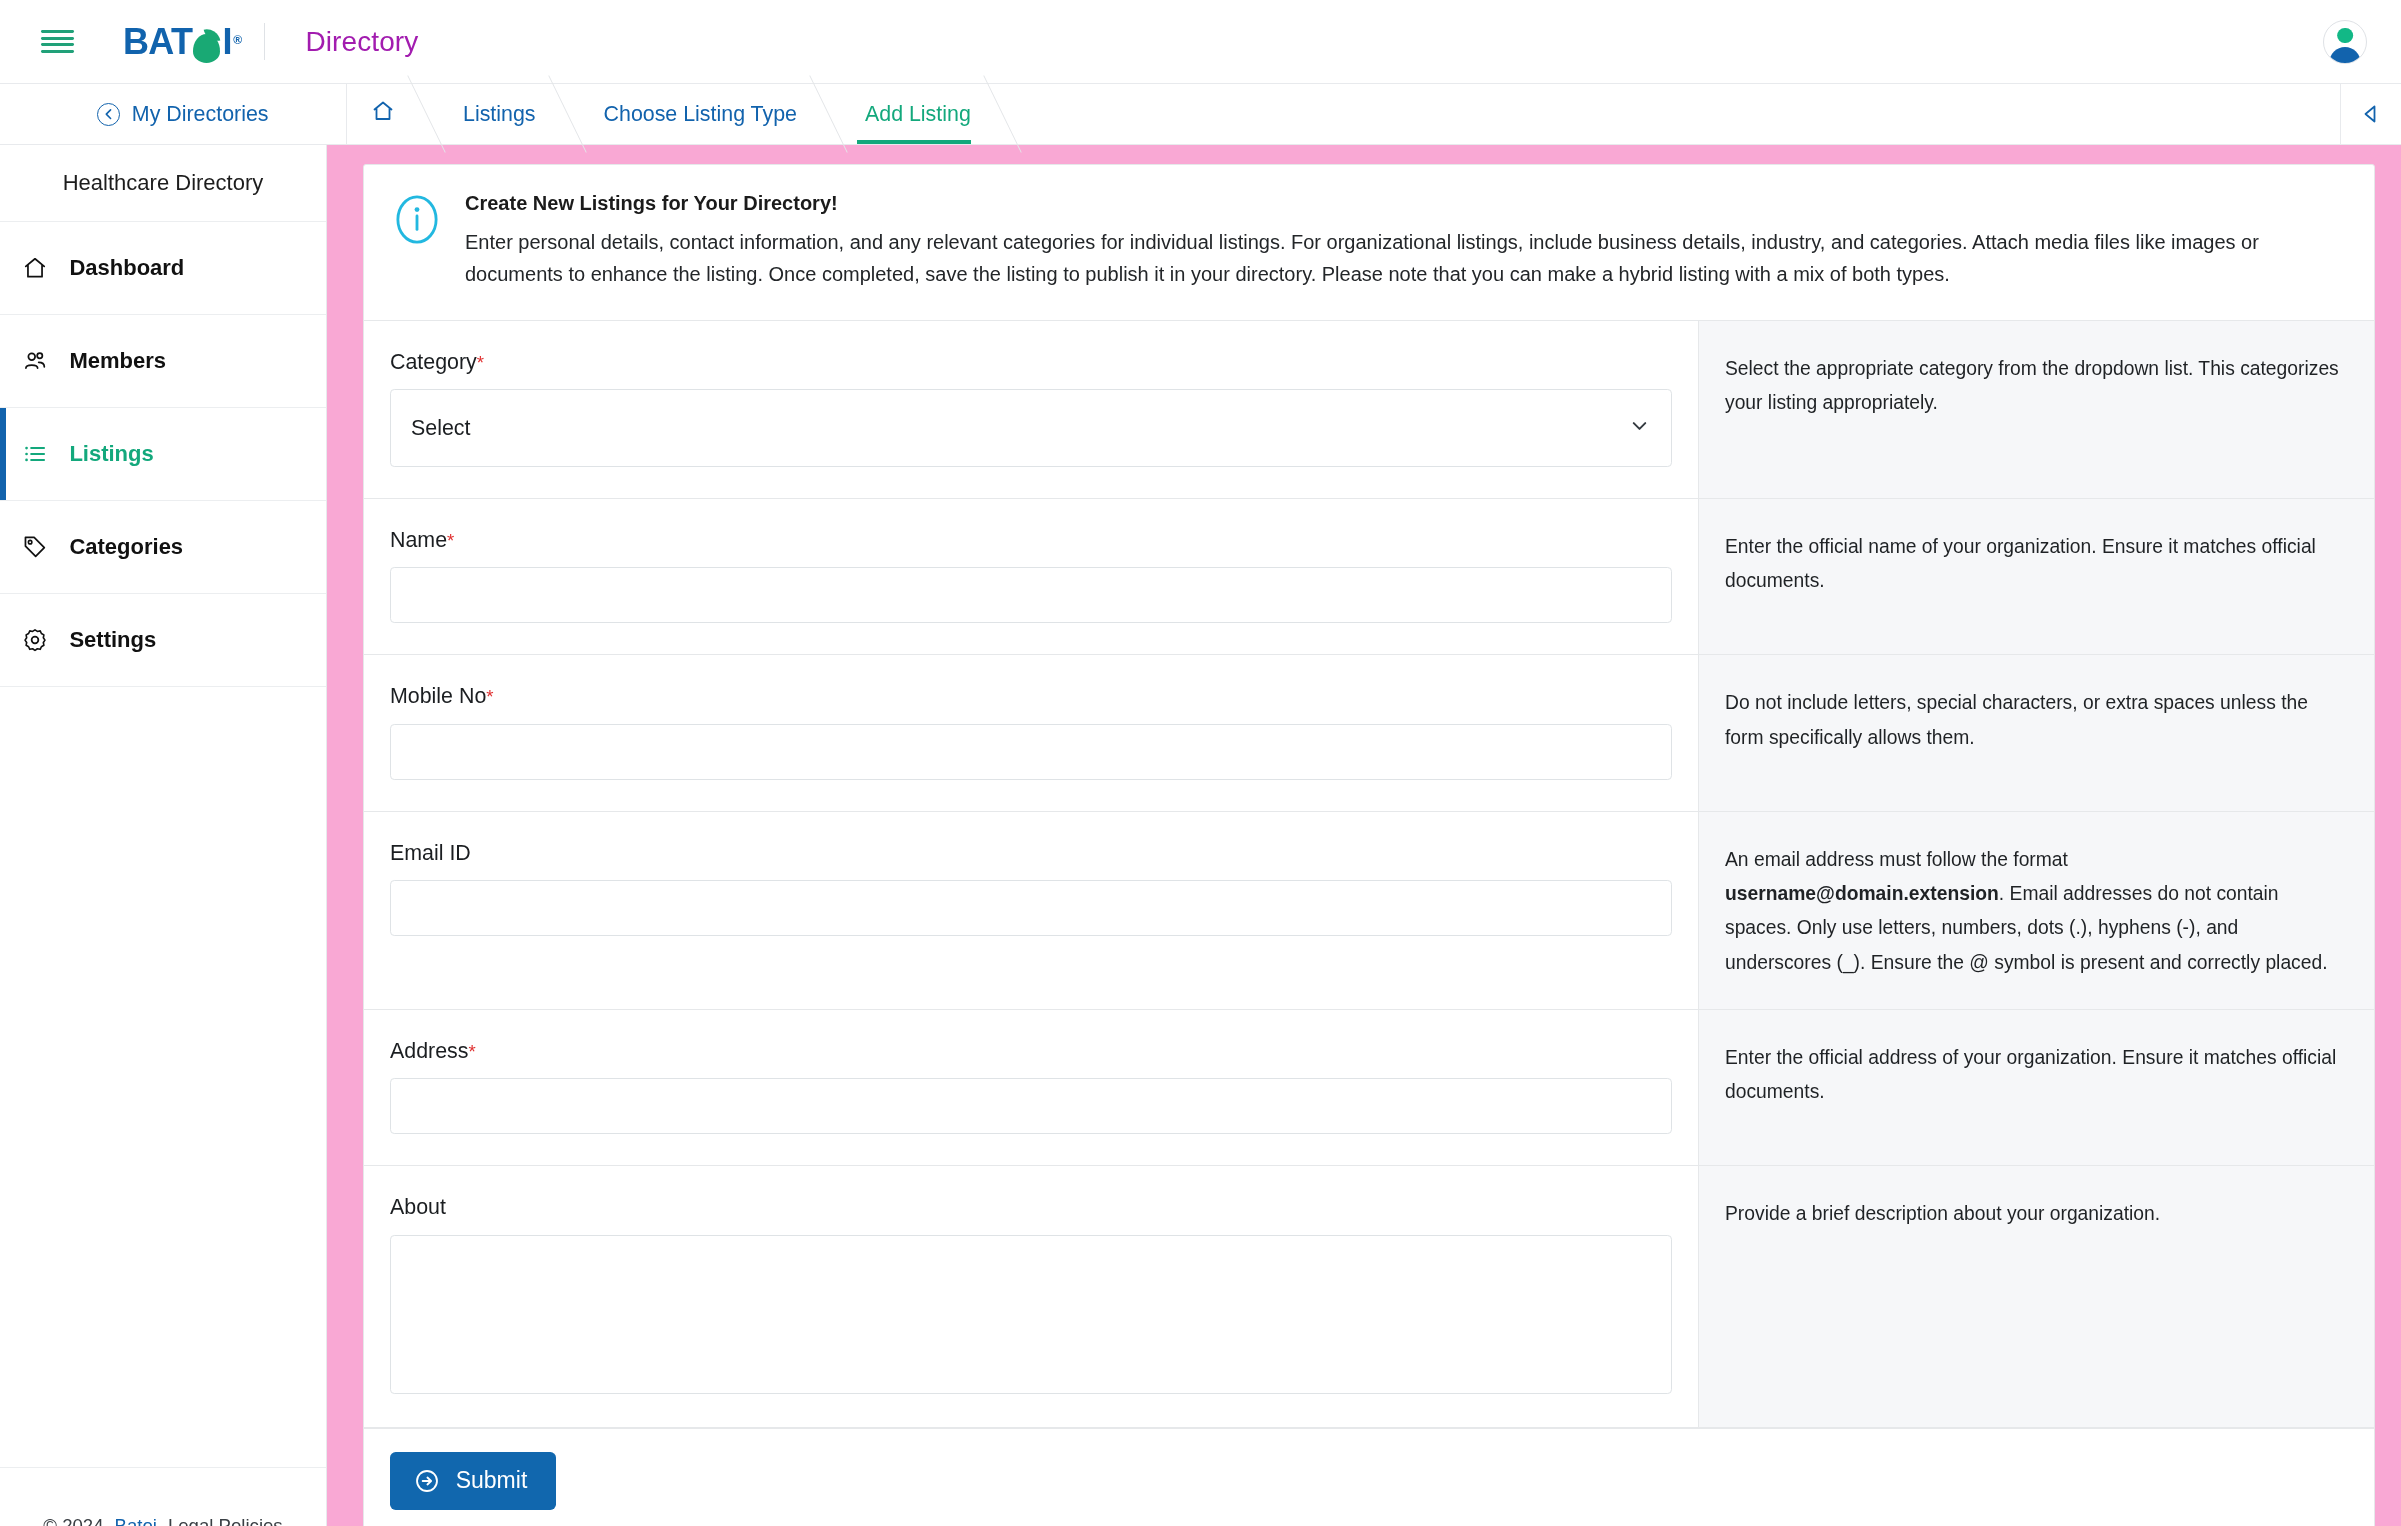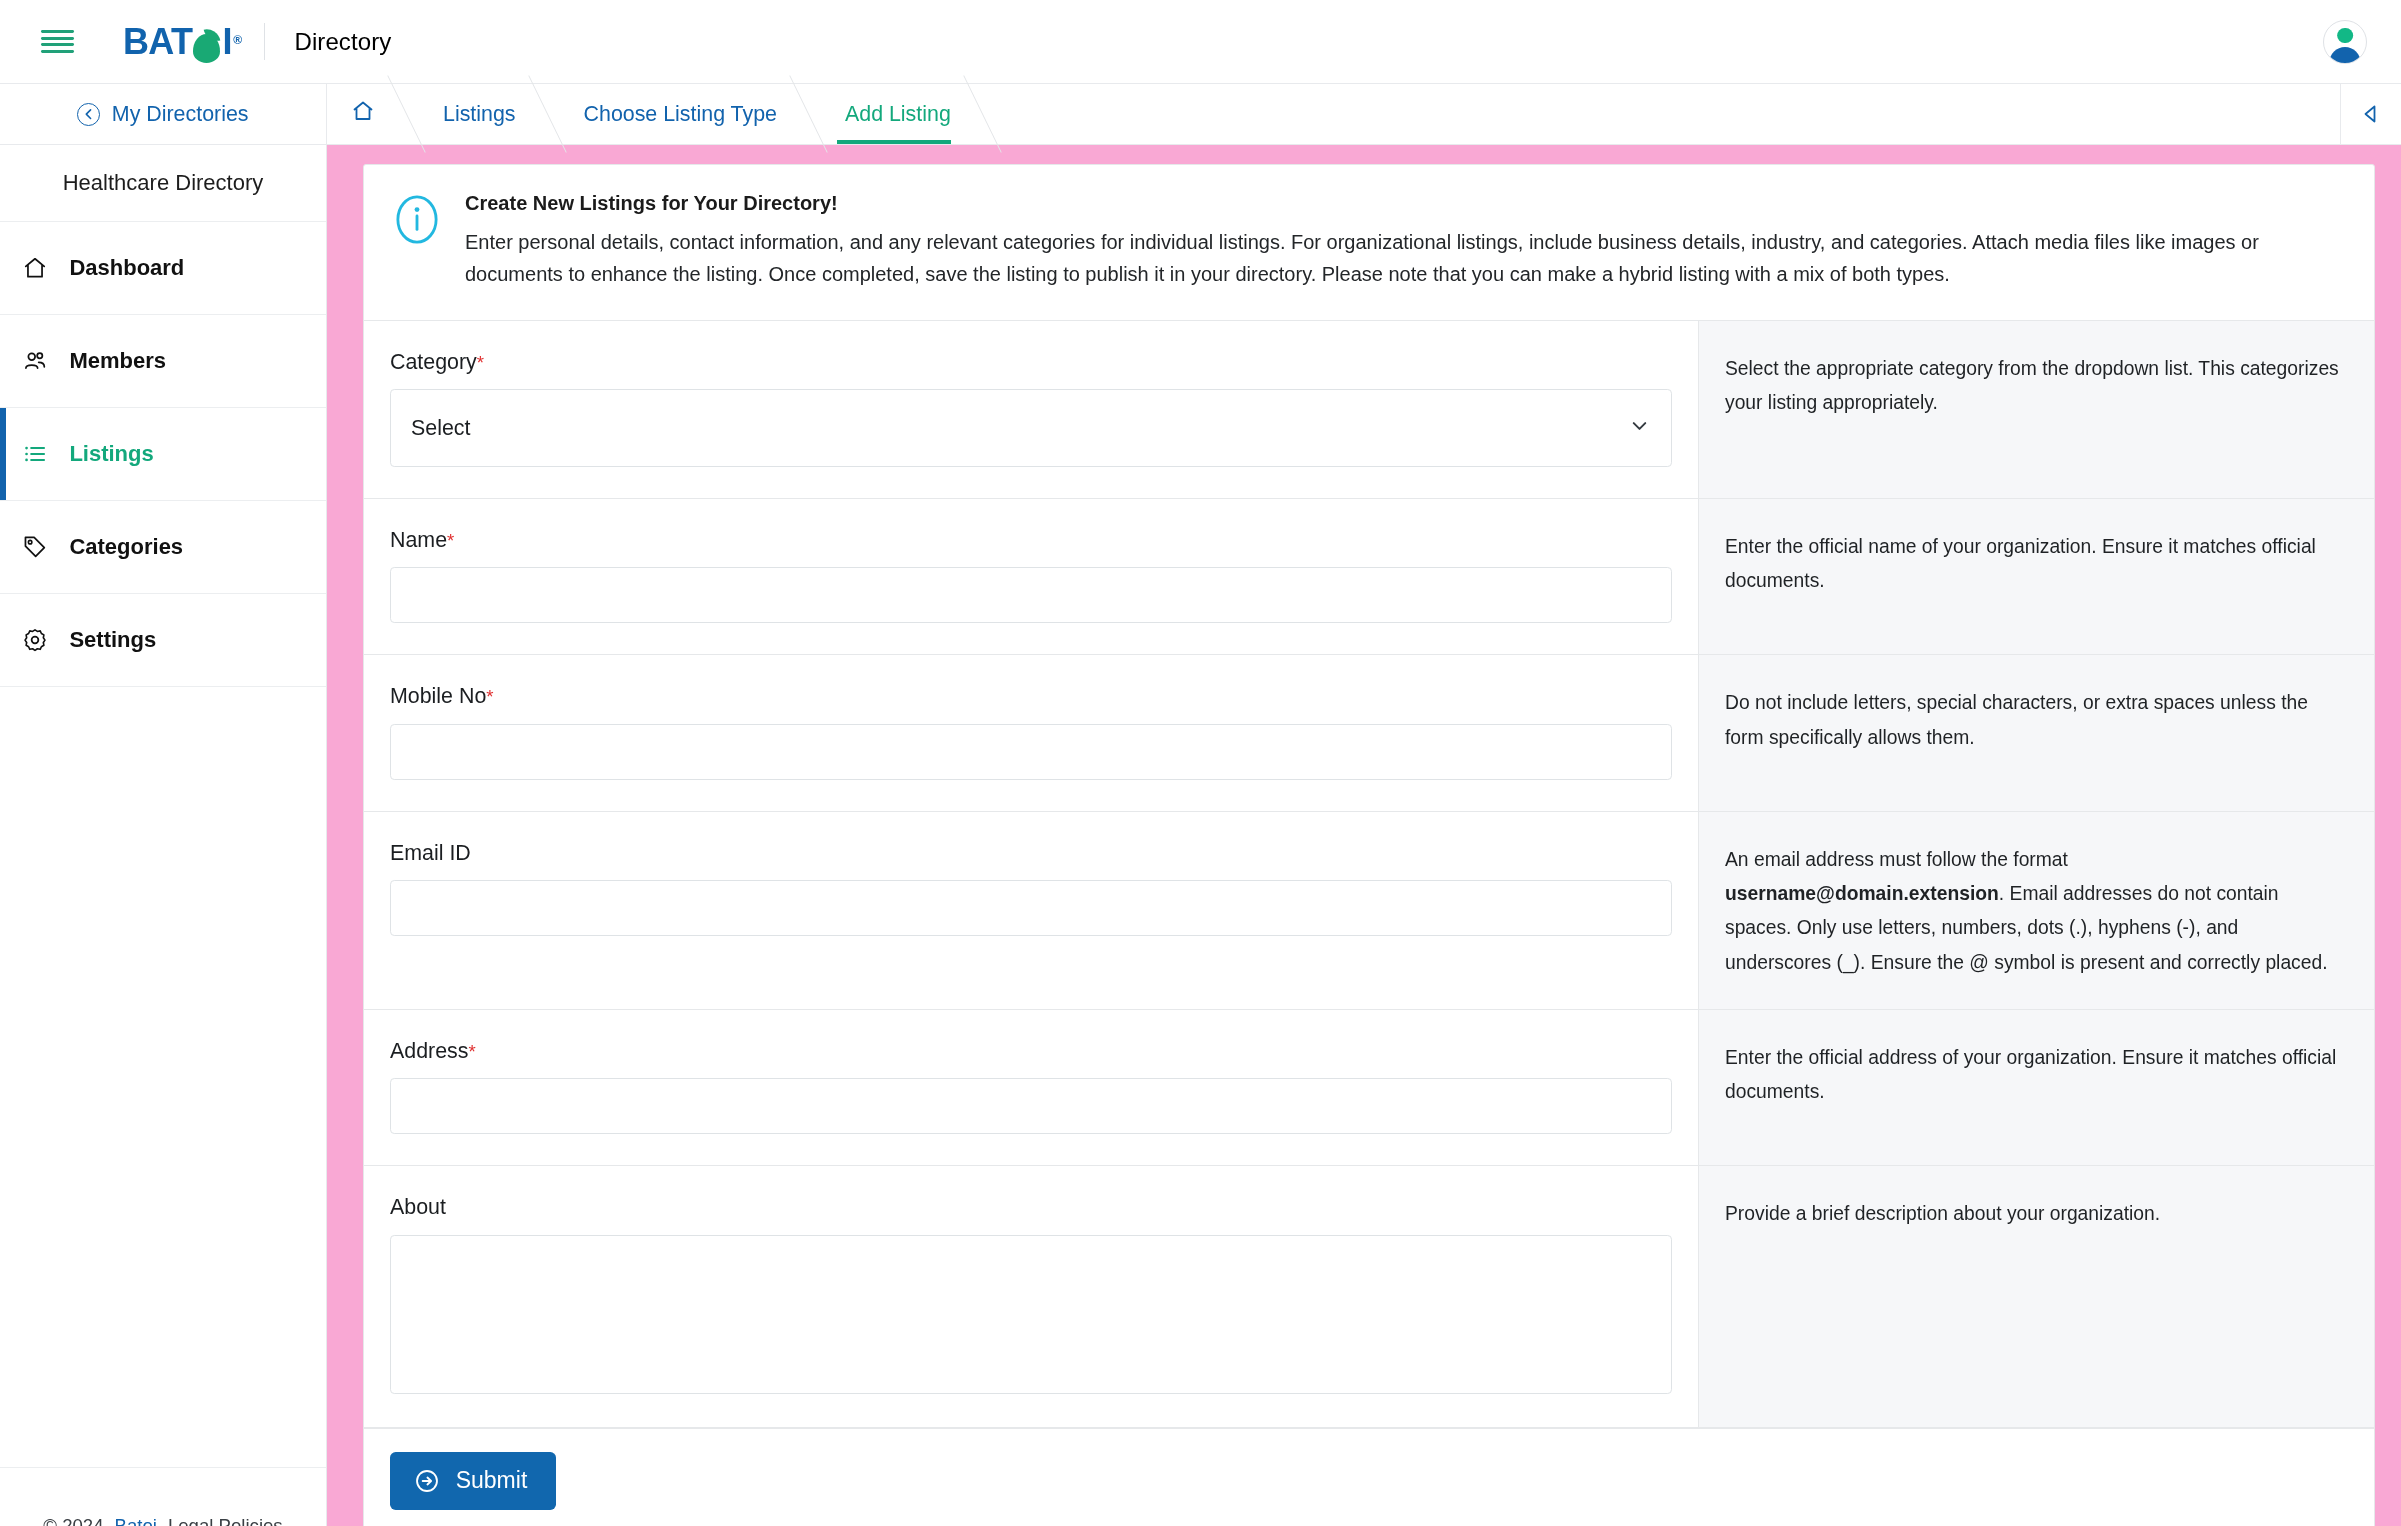--- a/index.html
+++ b/index.html
@@ -53,23 +53,23 @@
     border-radius: 0 100% 0 100%;
     transform: rotate(-12deg);
   }
   .logo sup { font-size: 12px; font-weight: 600; position: relative; top: -15.7px; left: 1.4px; }
 
   .topbar-divider {
     width: 1.4px; height: 37px; background: #dfe2e6;
     margin-left: 24px;
   }
   .app-name {
-    margin-left: 29px;
-    font-size: 24px;
-    color: #000000;
+    margin-left: 40px;
+    font-size: 28px;
+    color: #a21caf;
     letter-spacing: 0.1px;
   }
   .avatar-wrap {
     position: absolute; right: 34px; top: 50%; transform: translateY(-50%);
     width: 44px; height: 44px;
     border: 1.4px solid #dfe2e6;
     border-radius: 50%;
     overflow: hidden;
     background: #fff;
     cursor: pointer;
@@ -91,20 +91,21 @@
     background: #fff;
   }
   .mydirs {
     width: 327px;
     display: flex; align-items: center; justify-content: center;
     gap: 11.4px;
     color: #1263ad;
     font-size: 21.4px;
     border-right: 1.4px solid #e8eaed;
     cursor: pointer;
+    margin-left: 20px;
   }
   .back-circle {
     width: 23px; height: 23px; border: 1.8px solid #1263ad; border-radius: 50%;
     display: flex; align-items: center; justify-content: center;
   }
   .back-circle svg { display: block; }
 
   .crumbs { flex: 1; display: flex; align-items: stretch; position: relative; }
   .crumb {
     position: relative;

